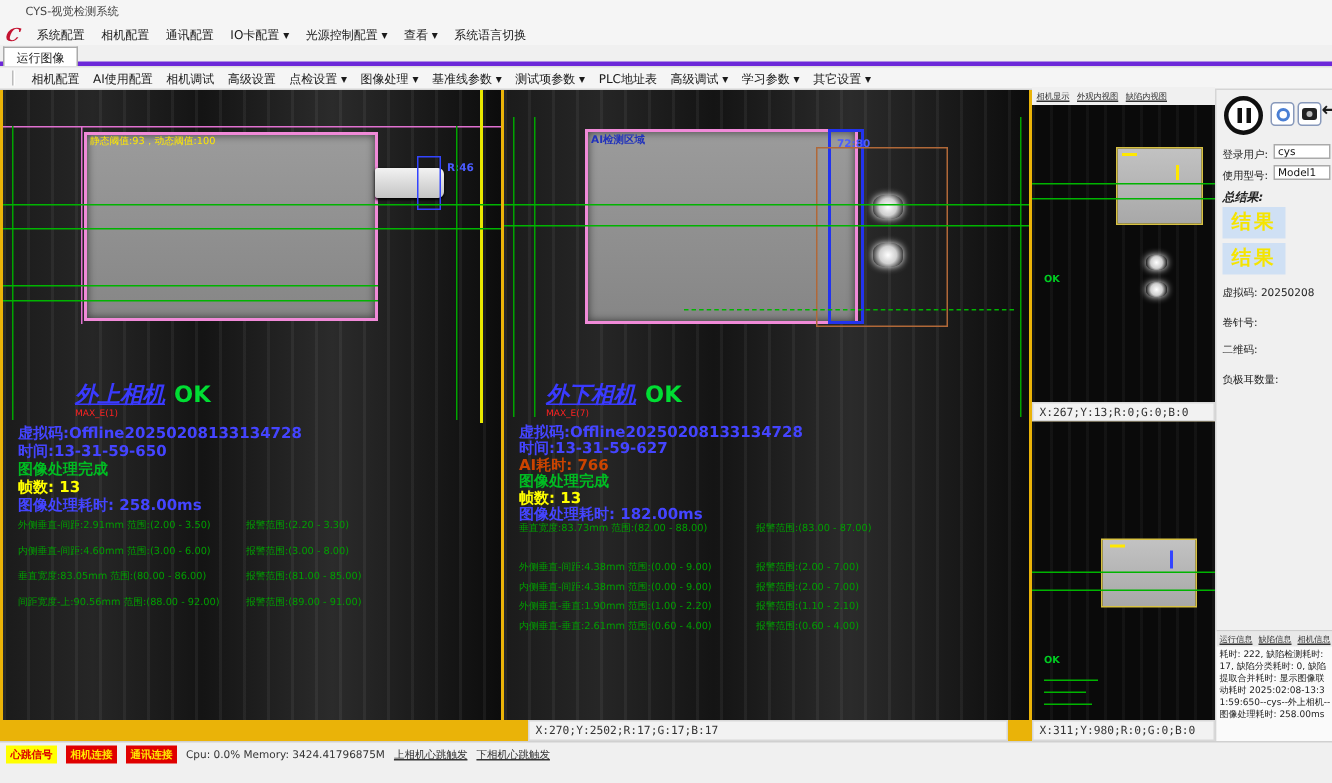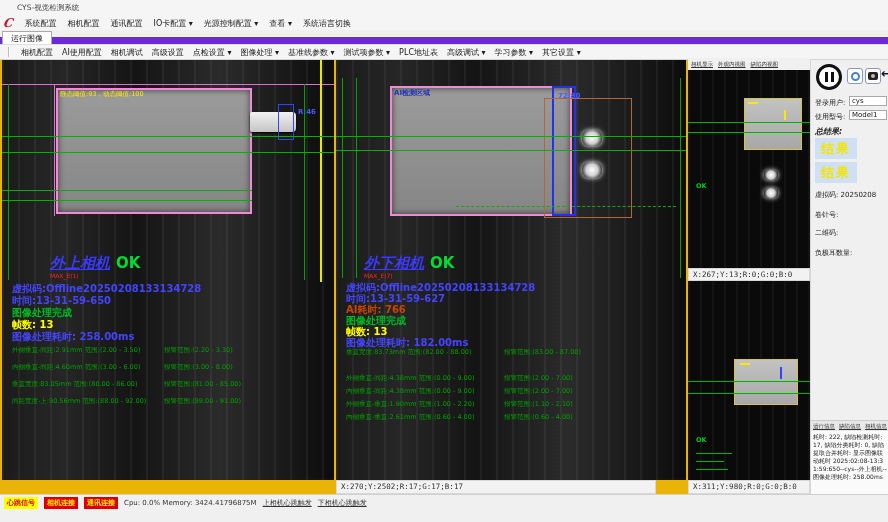--- a/index.html
+++ b/index.html
@@ -9,21 +9,21 @@
     background:#f0f0f0; font-family:"DejaVu Sans","Liberation Sans",sans-serif;
     color:#222; font-size:8px;
   }
   .abs { position:absolute; }
 
   
   .titlebar { position:absolute; left:0; top:0; width:888px; height:16px; background:#f5f5f5; font-size:7.5px; color:#444; line-height:16px; padding-left:17px; }
   .menubar { position:absolute; left:0; top:16px; width:888px; height:14px; display:flex; align-items:center; gap:11px; padding-left:4px; background:#f5f5f5; }
   .logo { font-family:"DejaVu Serif",serif; font-style:italic; font-weight:bold; color:#c41230; font-size:12px; line-height:10px; transform:skewX(-12deg); }
   .menu-item { font-size:8px; color:#1a1a1a; cursor:default; }
-  .tabbar { position:absolute; left:0; top:30px; width:888px; height:14px; border-bottom:7px solid #6d28d9; background:#f0f0f0; }
+  .tabbar { position:absolute; left:0; top:30px; width:888px; height:14px; border-bottom:3px solid #6d28d9; background:#f0f0f0; }
   .tab { position:absolute; left:2px; top:1px; background:#fff; border:1px solid #aaa; border-bottom:none; padding:1px 8px; font-size:8px; }
   .toolbar { position:absolute; left:0; top:44px; width:888px; height:16px; background:#f5f5f5; border-top:1px solid #e0e0e0; border-bottom:1px solid #d5d5d5; display:flex; align-items:center; gap:9px; padding-left:8px; }
   .tool-item { font-size:8px; color:#1a1a1a; white-space:nowrap; }
   .grip { width:2px; height:10px; border-left:1px solid #bbb; border-right:1px solid #fff; margin-right:2px; }
 
   
   .main { position:absolute; left:0; top:60px; width:810px; height:434px; background:#eab308; }
   .campanel { position:absolute; top:0; height:420px; overflow:hidden;
     background:
       repeating-linear-gradient(90deg, rgba(255,255,255,0.05) 0 2px, rgba(0,0,0,0) 2px 16px),
@@ -209,21 +209,21 @@
       </div>
       <div class="mrow" style="top:340px;">
         <span class="mval">外侧垂直-垂直:1.90mm 范围:(1.00 - 2.20)</span>
         <span class="malarm" style="left:158px;">报警范围:(1.10 - 2.10)</span>
       </div>
       <div class="mrow" style="top:353px;">
         <span class="mval">内侧垂直-垂直:2.61mm 范围:(0.60 - 4.00)</span>
         <span class="malarm" style="left:158px;">报警范围:(0.60 - 4.00)</span>
       </div>
     </div>
-    <div class="pixelbar" style="left:336px;width:320px;">X:270;Y:2502;R:17;G:17;B:17</div>
+    <div class="pixelbar" style="left:352px;width:320px;">X:270;Y:2502;R:17;G:17;B:17</div>
 
     <div class="rc-tabs">
       <span class="rc-tab">相机显示</span>
       <span class="rc-tab">外观内视图</span>
       <span class="rc-tab">缺陷内视图</span>
     </div>
 
     <div class="smallpanel" style="top:10px;height:198px;">
       <div class="srect" style="left:56px;top:28px;width:58px;height:52px;"></div>
       <div class="abs" style="left:60px;top:32px;width:10px;height:2px;background:#ffe800;"></div>

